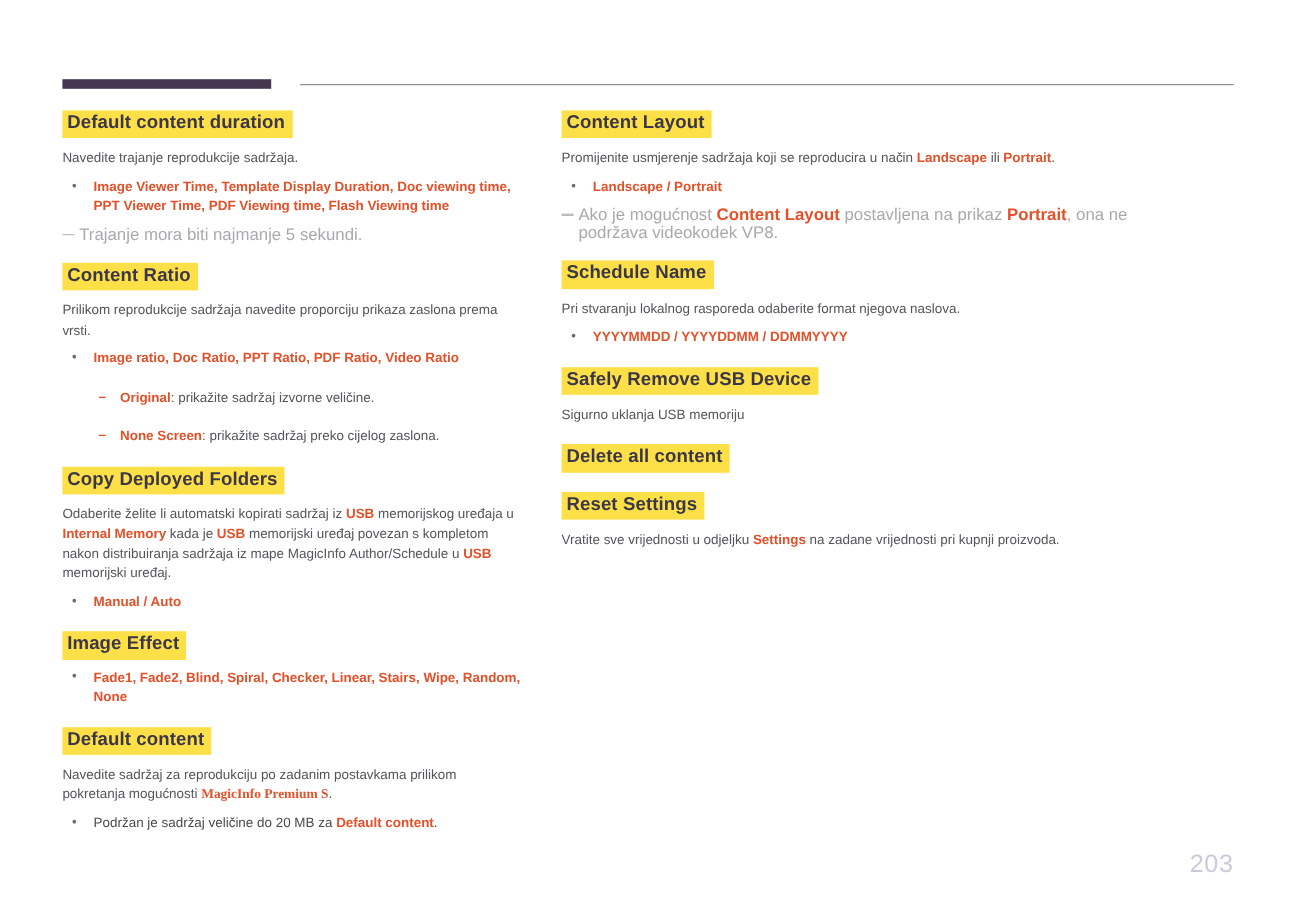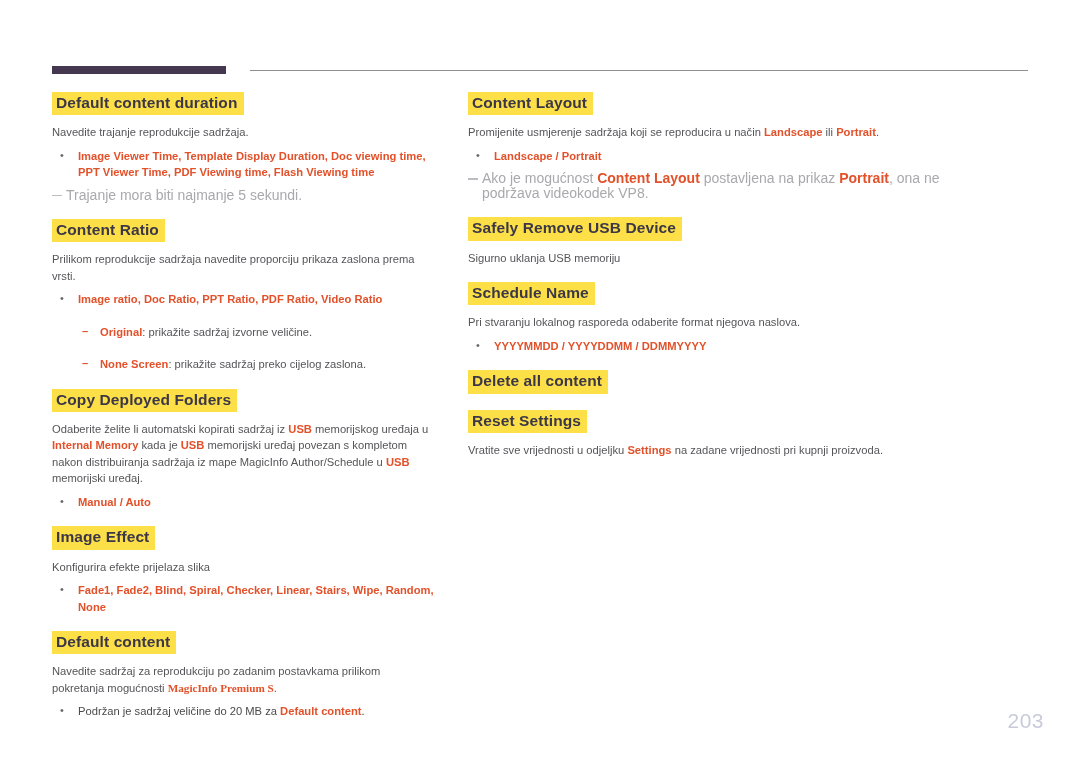--- a/index.html
+++ b/index.html
@@ -144,21 +144,21 @@
     left: 0;
     top: 7px;
     width: 10px;
     height: 1.6px;
     background: #bdbdc1;
   }
 
   
   .page-number {
     position: absolute;
-    right: 36px;
+    right: 52px;
     bottom: 30px;
     font-size: 21px;
     color: #c9cbda;
     letter-spacing: 0.5px;
     font-weight: normal;
   }
 </style>
 </head>
 <body>
 
@@ -205,21 +205,20 @@
       <p class="body"><span>Odaberite želite li automatski kopirati sadržaj iz </span><span class="hl" style="color: rgb(226, 81, 42); font-weight: bold;">USB</span><span> memorijskog uređaja u </span><span class="hl" style="color: rgb(226, 81, 42); font-weight: bold;">Internal Memory</span><span> kada je </span><span class="hl" style="color: rgb(226, 81, 42); font-weight: bold;">USB</span><span> memorijski uređaj povezan s kompletom nakon distribuiranja sadržaja iz mape MagicInfo Author/Schedule u </span><span class="hl" style="color: rgb(226, 81, 42); font-weight: bold;">USB</span><span> memorijski uređaj.</span></p>
       <ul class="bullets">
         <li>
           <span class="term">Manual / Auto</span>
         </li>
       </ul>
     </div>
 
     <div class="sec">
       <div class="heading">Image Effect</div>
-      <p class="body">Konfigurira efekte prijelaza slika</p>
       <ul class="bullets">
         <li>
           <span class="term">Fade1, Fade2, Blind, Spiral, Checker, Linear, Stairs, Wipe, Random, None</span>
         </li>
       </ul>
     </div>
 
     <div class="sec">
       <div class="heading">Default content</div>
       <p class="body"><span>Navedite sadržaj za reprodukciju po zadanim postavkama prilikom pokretanja mogućnosti </span><span class="hl" style="color: rgb(226, 81, 42); font-weight: bold; font-family: Liberation Serif, serif;">MagicInfo Premium S</span><span>.</span></p>
@@ -237,35 +236,35 @@
       <p class="body"><span>Promijenite usmjerenje sadržaja koji se reproducira u način </span><span class="hl" style="color: rgb(226, 81, 42); font-weight: bold;">Landscape</span><span> ili </span><span class="hl" style="color: rgb(226, 81, 42); font-weight: bold;">Portrait</span><span>.</span></p>
       <ul class="bullets">
         <li>
           <span class="term">Landscape / Portrait</span>
         </li>
       </ul>
       <p class="note"><span>Ako je mogućnost </span><span class="hl" style="color: rgb(226, 81, 42); font-weight: bold;">Content Layout</span><span> postavljena na prikaz </span><span class="hl" style="color: rgb(226, 81, 42); font-weight: bold;">Portrait</span><span>, ona ne podržava videokodek VP8.</span></p>
     </div>
 
     <div class="sec">
+      <div class="heading">Schedule Name</div>
+      <p class="body">Pri stvaranju lokalnog rasporeda odaberite format njegova naslova.</p>
+      <ul class="bullets">
+        <li>
+          <span class="term">YYYYMMDD / YYYYDDMM / DDMMYYYY</span>
+        </li>
+      </ul>
+    </div>
+
+    <div class="sec">
       <div class="heading">Safely Remove USB Device</div>
       <p class="body">Sigurno uklanja USB memoriju</p>
     </div>
 
     <div class="sec">
-      <div class="heading">Schedule Name</div>
-      <p class="body">Pri stvaranju lokalnog rasporeda odaberite format njegova naslova.</p>
-      <ul class="bullets">
-        <li>
-          <span class="term">YYYYMMDD / YYYYDDMM / DDMMYYYY</span>
-        </li>
-      </ul>
-    </div>
-
-    <div class="sec">
       <div class="heading">Delete all content</div>
     </div>
 
     <div class="sec">
       <div class="heading">Reset Settings</div>
       <p class="body"><span>Vratite sve vrijednosti u odjeljku </span><span class="hl" style="color: rgb(226, 81, 42); font-weight: bold;">Settings</span><span> na zadane vrijednosti pri kupnji proizvoda.</span></p>
     </div>
 
   </div>
 

